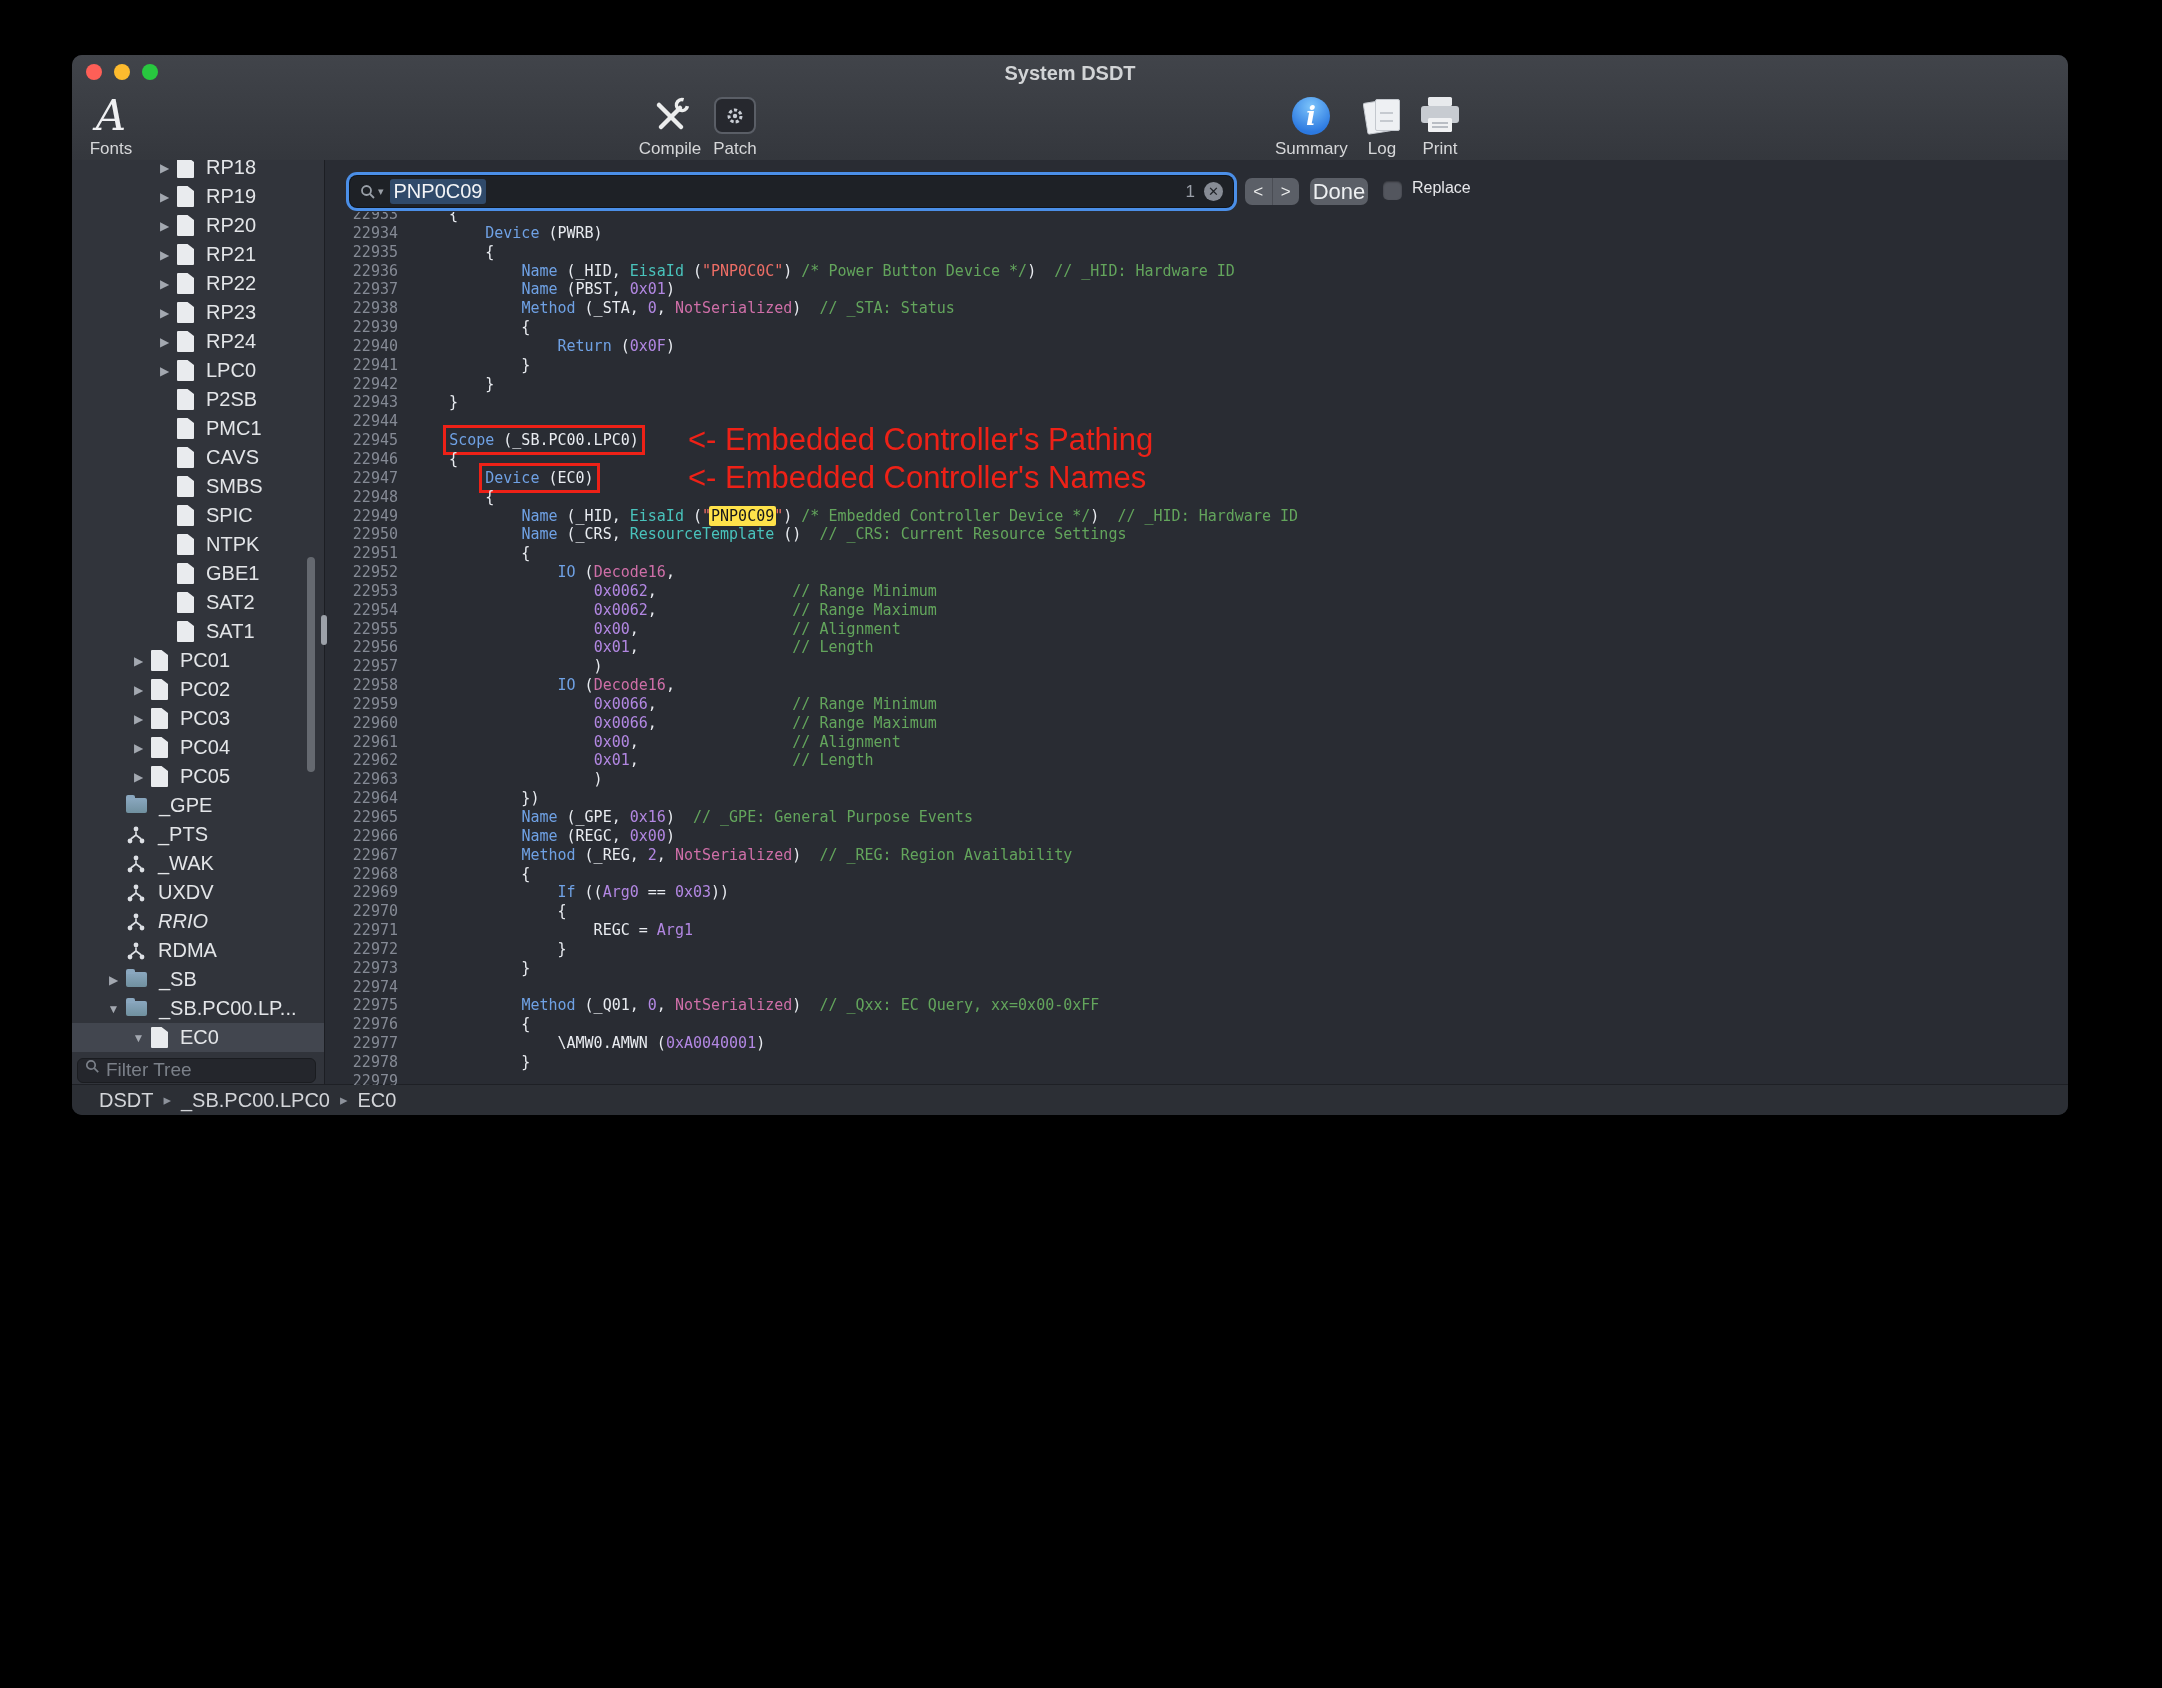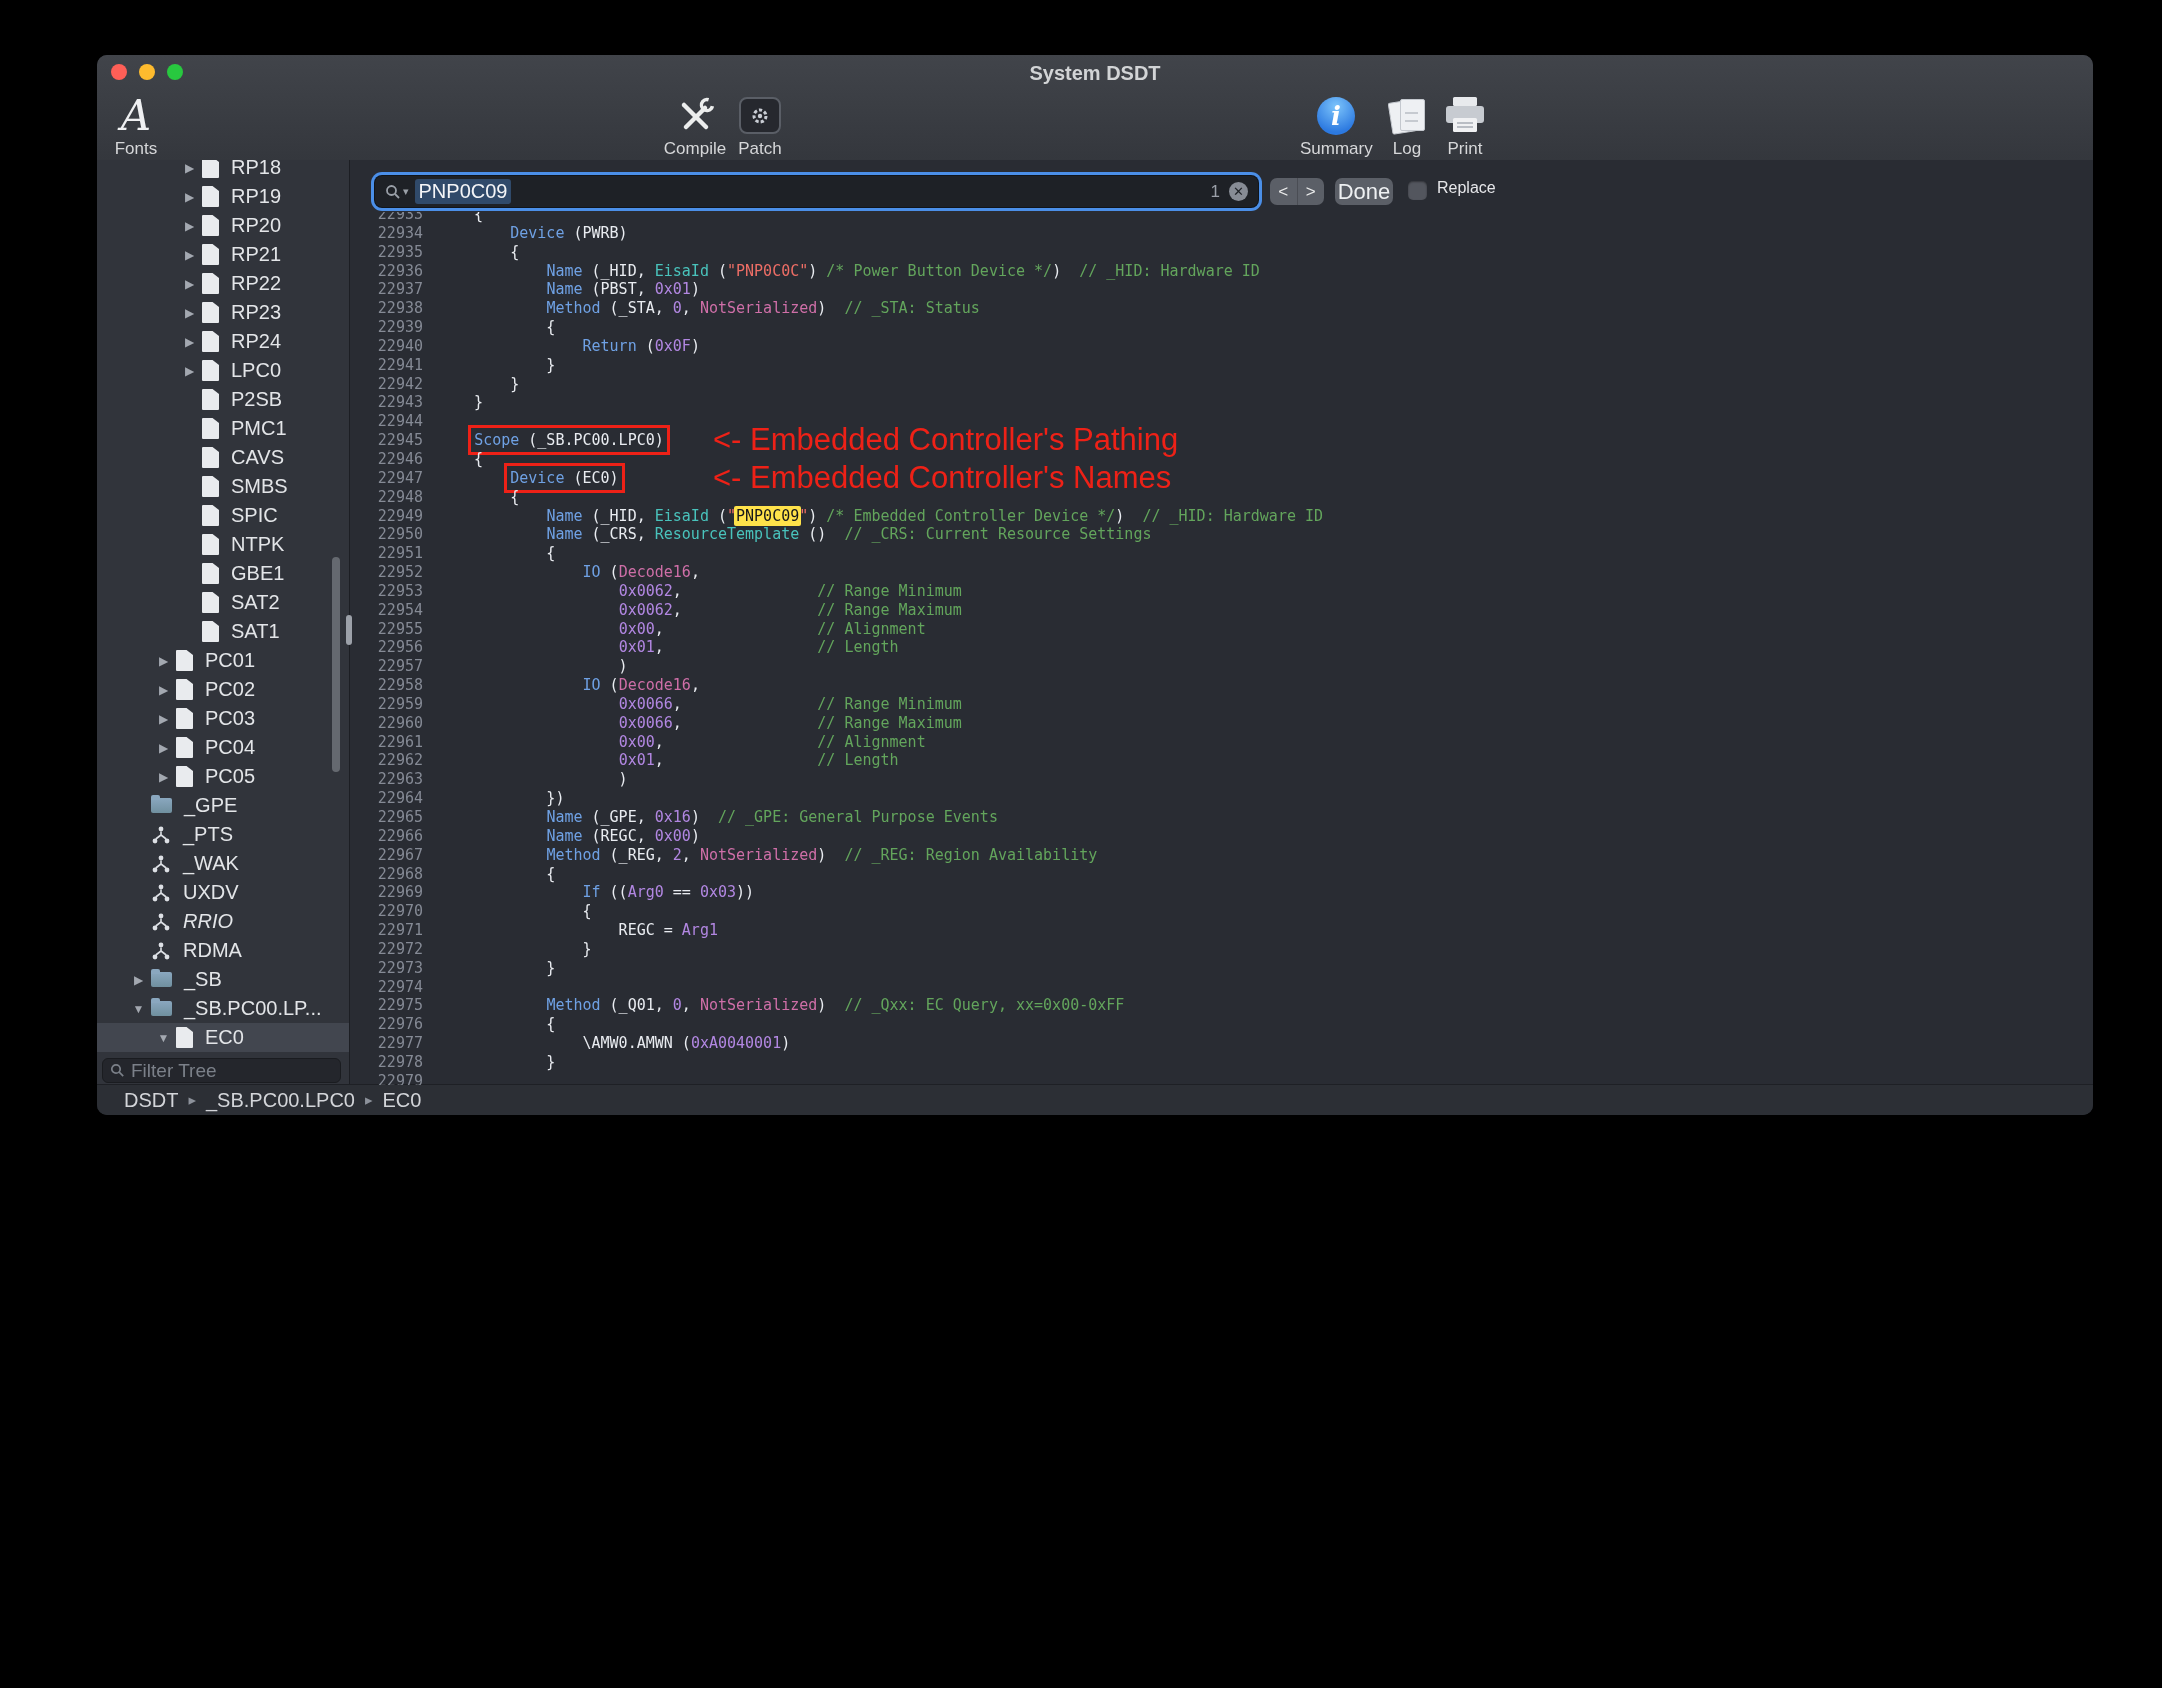--- a/index.html
+++ b/index.html
@@ -1,17 +1,17 @@
 <!DOCTYPE html>
 <html><head>
 <meta charset="utf-8">
 <style>
   html,body{margin:0;padding:0;background:#000;width:2162px;height:1688px;position:relative;
     font-family:"Liberation Sans",sans-serif;-webkit-font-smoothing:antialiased;}
-  .window{position:absolute;left:97px;top:55px;width:1996px;height:1060px;border-radius:10px;
+  .window{position:absolute;left:72px;top:55px;width:1996px;height:1060px;border-radius:10px;
     background:#292c33;overflow:hidden;box-shadow:0 24px 70px rgba(0,0,0,.8);}
   
   .chrome{position:absolute;top:0;left:0;right:0;height:105px;
     background:linear-gradient(#41444a,#34373d);border-bottom:1px solid #1f2126;}
   .wtitle{position:absolute;top:0;left:0;right:0;text-align:center;line-height:36px;
     font-size:20px;font-weight:bold;color:#d2d4d6;}
   .dot{position:absolute;top:9px;width:16px;height:16px;border-radius:50%;}
   .dot.red{left:14px;background:#fe5f57;}
   .dot.yellow{left:42px;background:#febb2e;}
   .dot.green{left:70px;background:#28c83f;}
@@ -43,21 +43,21 @@
   .icon-doc{width:17px;height:21px;background:#e9ebee;border-radius:1px;
     clip-path:polygon(0 0,62% 0,100% 24%,100% 100%,0 100%);}
   .icon-folder{width:21px;height:15px;background:linear-gradient(#8aa7bf,#70909f);
     border-radius:2px;position:relative;}
   .icon-folder::before{content:"";position:absolute;top:-3px;left:0;width:9px;height:5px;
     background:#8aa7bf;border-radius:2px 2px 0 0;}
   .icon-method{width:20px;height:20px;display:flex;align-items:center;justify-content:center;}
   .sb-scroll{position:absolute;right:9px;top:397px;width:8px;height:215px;border-radius:4px;
     background:rgba(200,205,212,.35);}
   .filter{position:absolute;left:5px;right:8px;bottom:2px;height:23px;background:#24262c;
-    border:1px solid #1a1c20;border-radius:6px;display:flex;align-items:center;
+    border:1px solid #1a1c20;border-radius:6px;display:flex;
     padding:0 7px;color:#7b8089;font-size:19px;gap:6px;}
   .splitter-nub{position:absolute;left:249px;top:455px;width:6px;height:30px;border-radius:3px;
     background:#9ca1a9;z-index:6;}
   
   .editor{position:absolute;left:253px;top:0;right:0;height:100%;background:#292c33;overflow:hidden;}
   .findbar{position:absolute;top:0;left:0;right:0;height:52px;background:#292c33;z-index:5;}
   .findfield{position:absolute;left:25px;top:16px;width:863px;height:31px;background:#1e2126;
     border-radius:7px;box-shadow:0 0 0 1px #10151b,0 0 0 4px #4b8fe8;
     display:flex;align-items:center;padding:0 10px;}
   .query{color:#f4f5f7;font-size:20px;margin-left:6px;background:rgba(70,125,190,.45);

